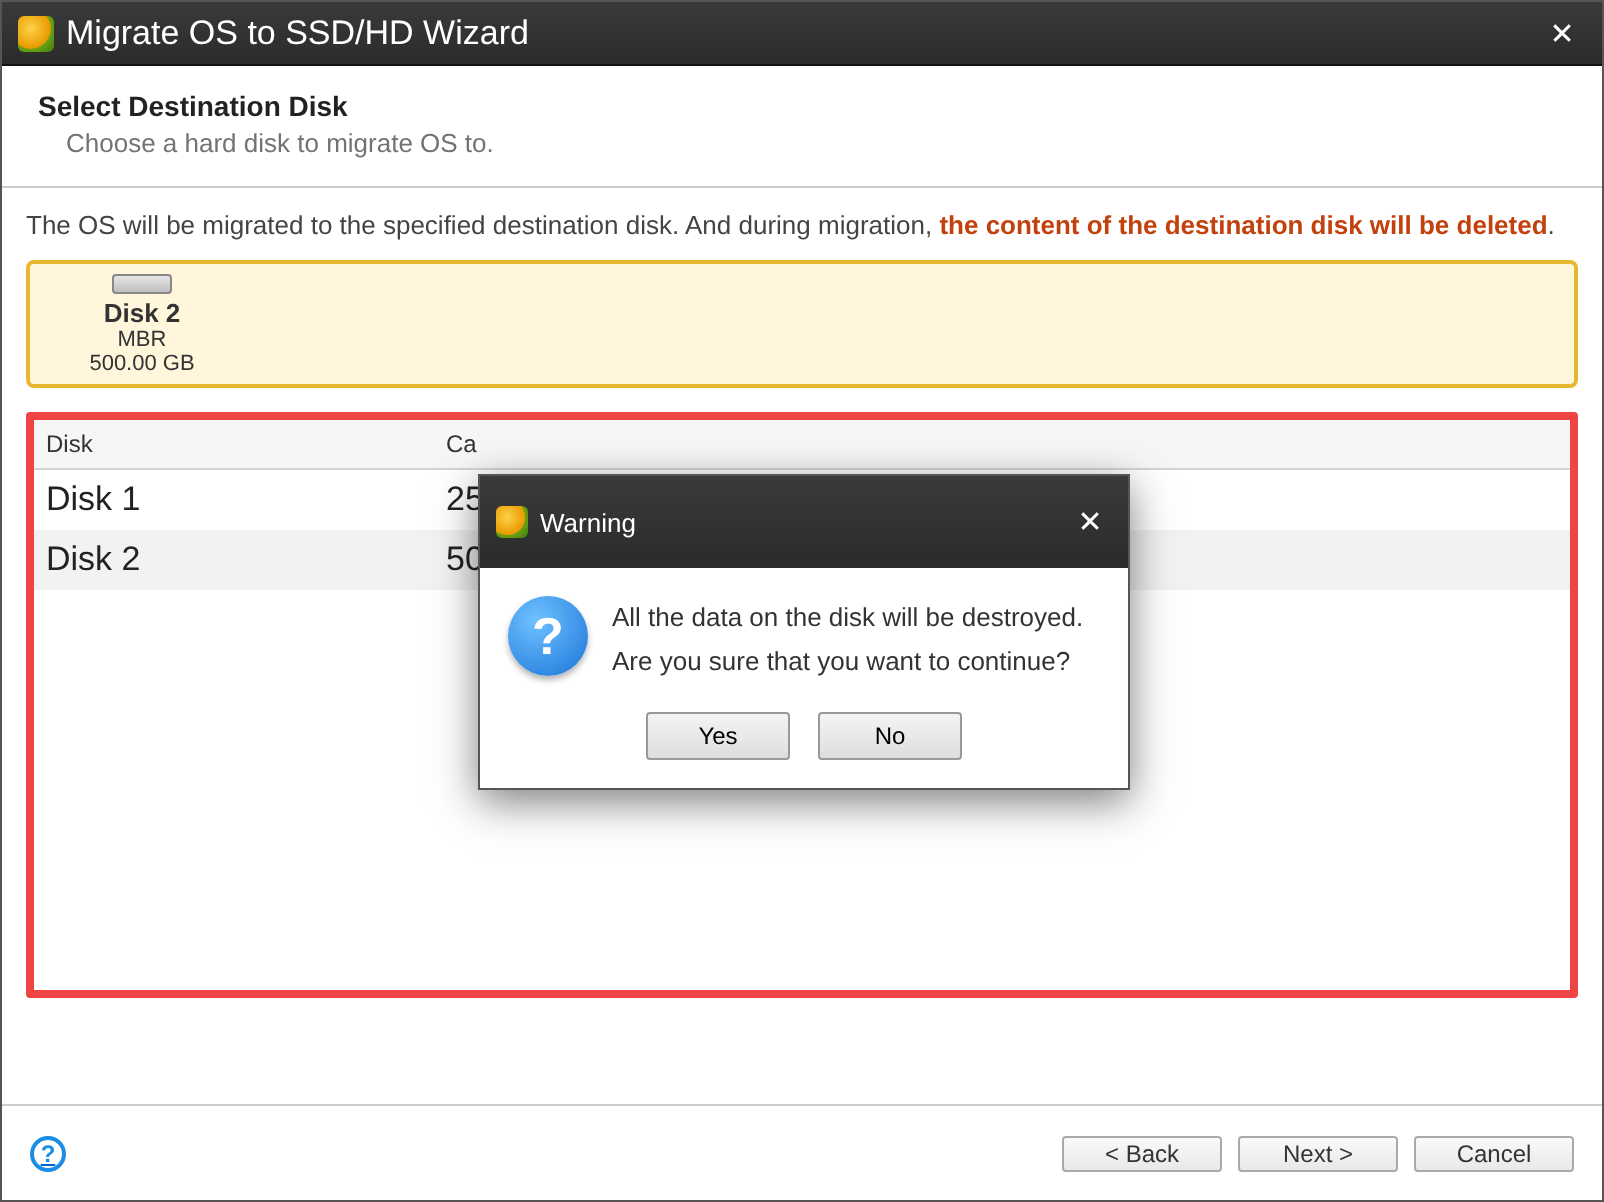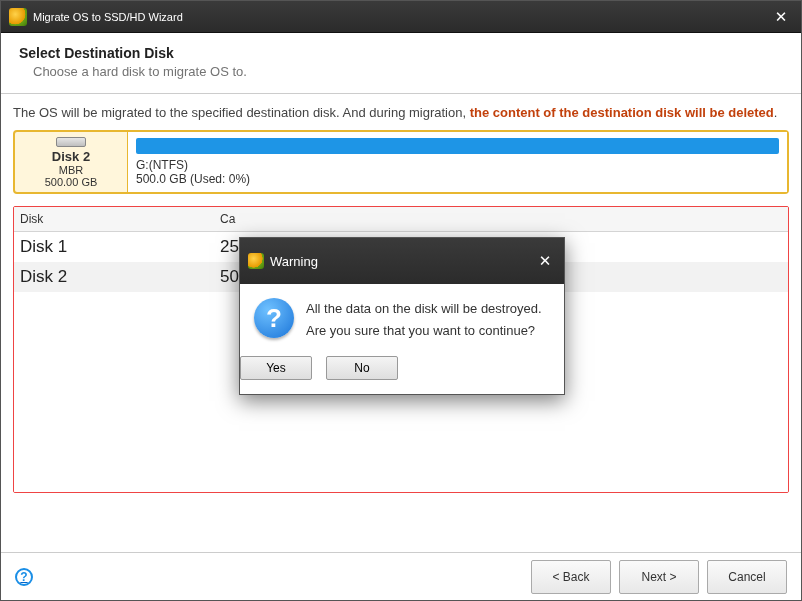--- a/index.html
+++ b/index.html
@@ -22,21 +22,21 @@
     align-items: center;
     padding: 0 8px;
     border-bottom: 1px solid #111;
   }
   .titlebar .app-icon {
     width: 18px; height: 18px;
     margin-right: 6px;
     background: radial-gradient(circle at 35% 35%, #ffd24a, #e69a00 60%, #6aa115 62%, #3e7a0a);
     border-radius: 3px;
   }
-  .titlebar .title { flex: 1; font-size: 11px; }
+  .titlebar .title { flex: 1; font-size: 17px; }
   .titlebar .close {
     width: 24px; height: 24px;
     display: flex; align-items: center; justify-content: center;
     color: #fff; font-size: 15px; cursor: pointer;
   }
 
   
   .header {
     padding: 12px 18px 14px 18px;
     border-bottom: 1px solid #ccc;
@@ -91,21 +91,21 @@
     height: 16px;
     background: #1e95e6;
     border-radius: 2px;
     margin-bottom: 4px;
   }
   .disk-card .partlabel { font-size: 12px; color: #333; }
   .disk-card .partsize  { font-size: 12px; color: #333; }
 
   
   .table {
-    border: 1px solid #ef4444;
+    border: 4px solid #ef4444;
     border-radius: 2px;
     overflow: hidden;
   }
   .table-header {
     display: flex;
     background: #f6f6f6;
     border-bottom: 1px solid #d4d4d4;
     font-size: 12px;
     color: #333;
   }
@@ -145,21 +145,21 @@
     width: 18px; height: 18px;
     border-radius: 50%;
     border: 2px solid #1a8ee6;
     color: #1a8ee6;
     display: flex; align-items: center; justify-content: center;
     font-weight: bold; font-size: 12px;
     text-decoration: none;
   }
   .footer .spacer { flex: 1; }
   .footer button {
-    width: 80px; height: 34px;
+    width: 80px; height: 18px;
     margin-left: 8px;
     background: linear-gradient(#fafafa, #e8e8e8);
     border: 1px solid #aaa;
     border-radius: 2px;
     font-size: 12px;
     color: #333;
     cursor: pointer;
   }
 
   
@@ -192,21 +192,21 @@
     border-radius: 50%;
     background: radial-gradient(circle at 35% 30%, #6fc1ff, #1a74d8);
     color: #fff;
     display:flex; align-items:center; justify-content:center;
     font-size: 26px; font-weight: bold;
     flex-shrink: 0;
     box-shadow: 0 2px 3px rgba(0,0,0,0.3);
   }
   .modal .msg { font-size: 13px; color: #333; line-height: 1.7; }
   .modal .m-buttons {
-    display:flex; gap:14px;
+    display:flex; justify-content:center; gap:14px;
     padding: 6px 0 14px 0;
   }
   .modal .m-buttons button {
     width: 72px; height: 24px;
     background: linear-gradient(#f4f4f4, #dedede);
     border: 1px solid #999;
     border-radius: 2px;
     font-size: 12px;
     cursor: pointer;
   }
@@ -229,25 +229,20 @@
   <p class="intro-text">
     <span>The OS will be migrated to the specified destination disk. And during migration, </span><b>the content of the destination disk will be deleted</b><span>.</span>
   </p>
 
   <div class="disk-card">
     <div class="left">
       <div class="disk-glyph"></div>
       <div class="name">Disk 2</div>
       <div class="sub">MBR</div>
       <div class="sub">500.00 GB</div>
-    </div>
-    <div class="right">
-      <div class="bar"></div>
-      <div class="partlabel">G:(NTFS)</div>
-      <div class="partsize">500.0 GB (Used: 0%)</div>
     </div>
   </div>
 
   <div class="table">
     <div class="table-header">
       <div class="col-disk">Disk</div>
       <div class="col-cap">Ca</div>
       <div class="col-model"></div>
     </div>
     <div class="table-body">

